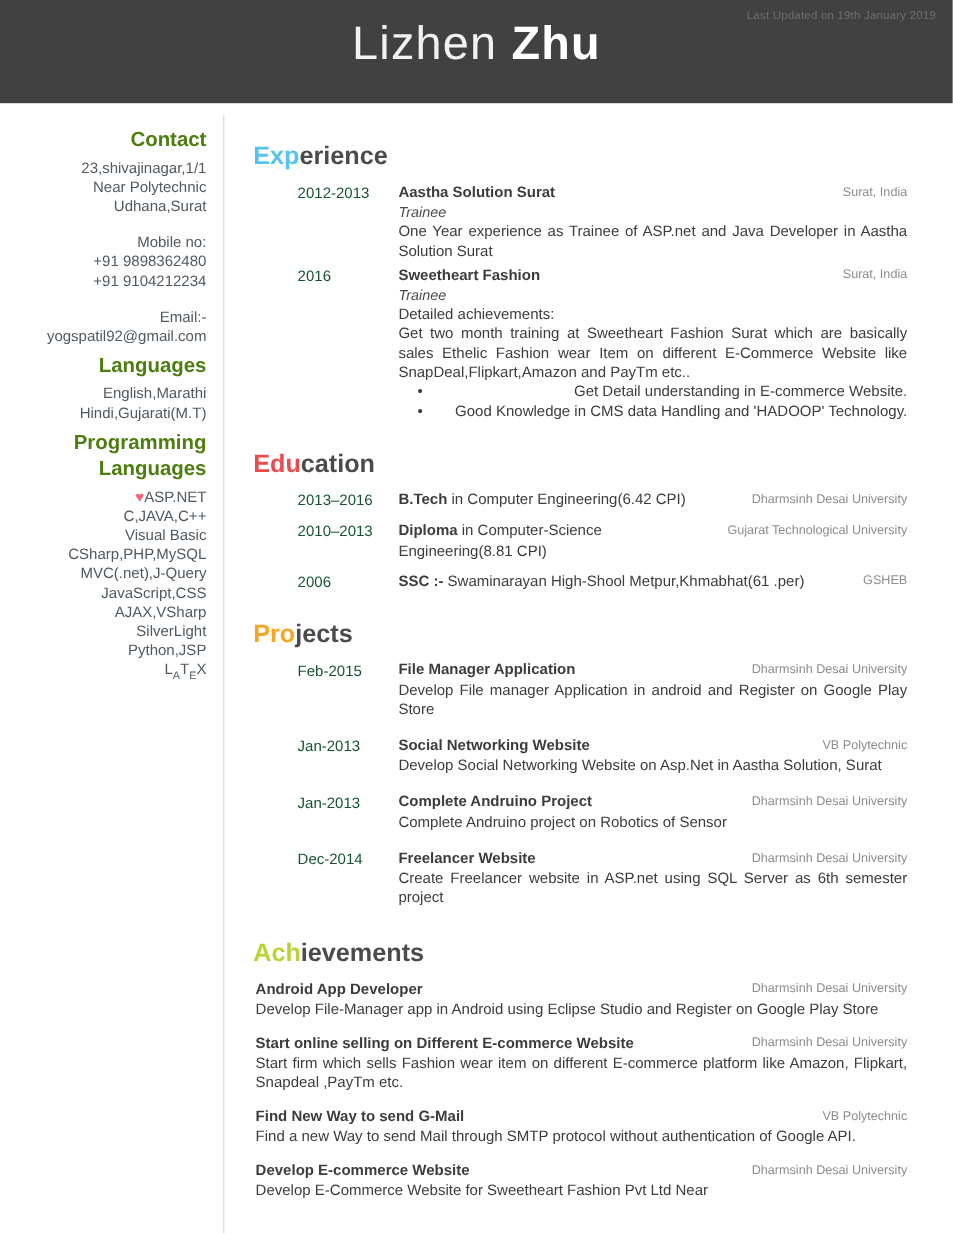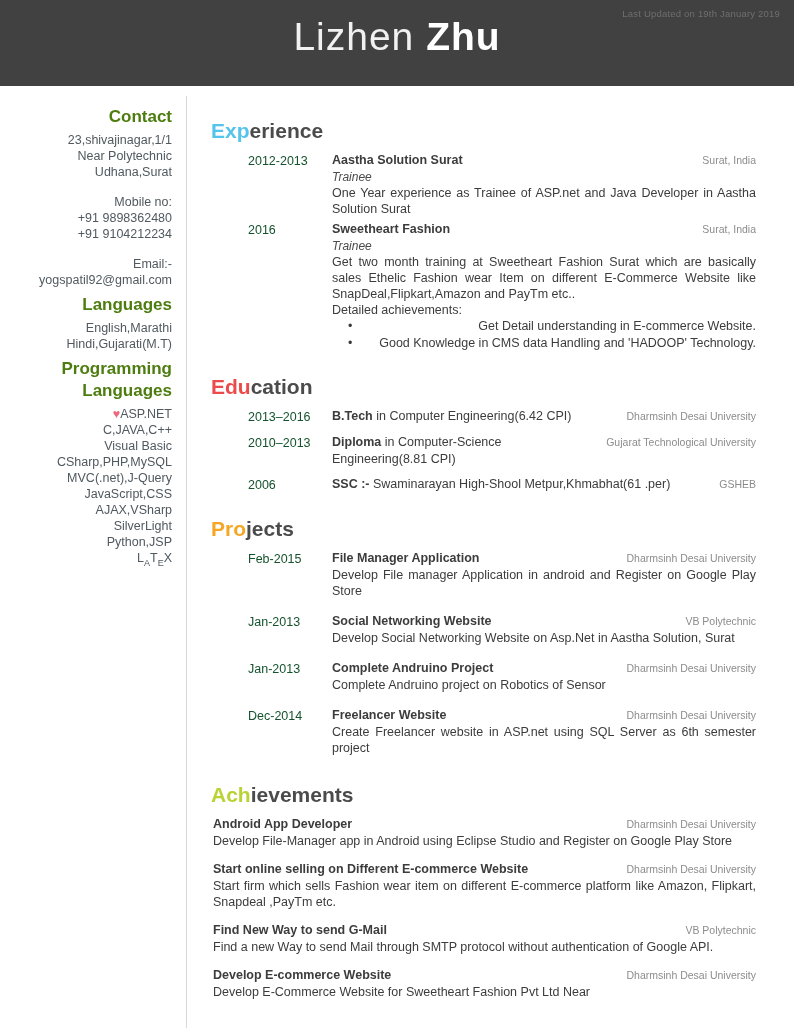--- a/index.html
+++ b/index.html
@@ -271,22 +271,22 @@
         </div>
       </div>
 
       <div class="entry">
         <div class="row">
           <div class="date">2016</div>
           <div class="main">
             <div class="org">Surat, India</div>
             <div class="title">Sweetheart Fashion</div>
             <div class="subtitle">Trainee</div>
+            <div class="desc">Detailed achievements:</div>
             <div class="desc">Get two month training at Sweetheart Fashion Surat which are basically sales Ethelic Fashion wear Item on different E-Commerce Website like SnapDeal,Flipkart,Amazon and PayTm etc..</div>
-            <div class="desc">Detailed achievements:</div>
             <ul class="bullets">
               <li>Get Detail understanding in E-commerce Website.</li>
               <li>Good Knowledge in CMS data Handling and 'HADOOP' Technology.</li>
             </ul>
           </div>
         </div>
       </div>
 
       <div class="spacer-14"></div>
 

